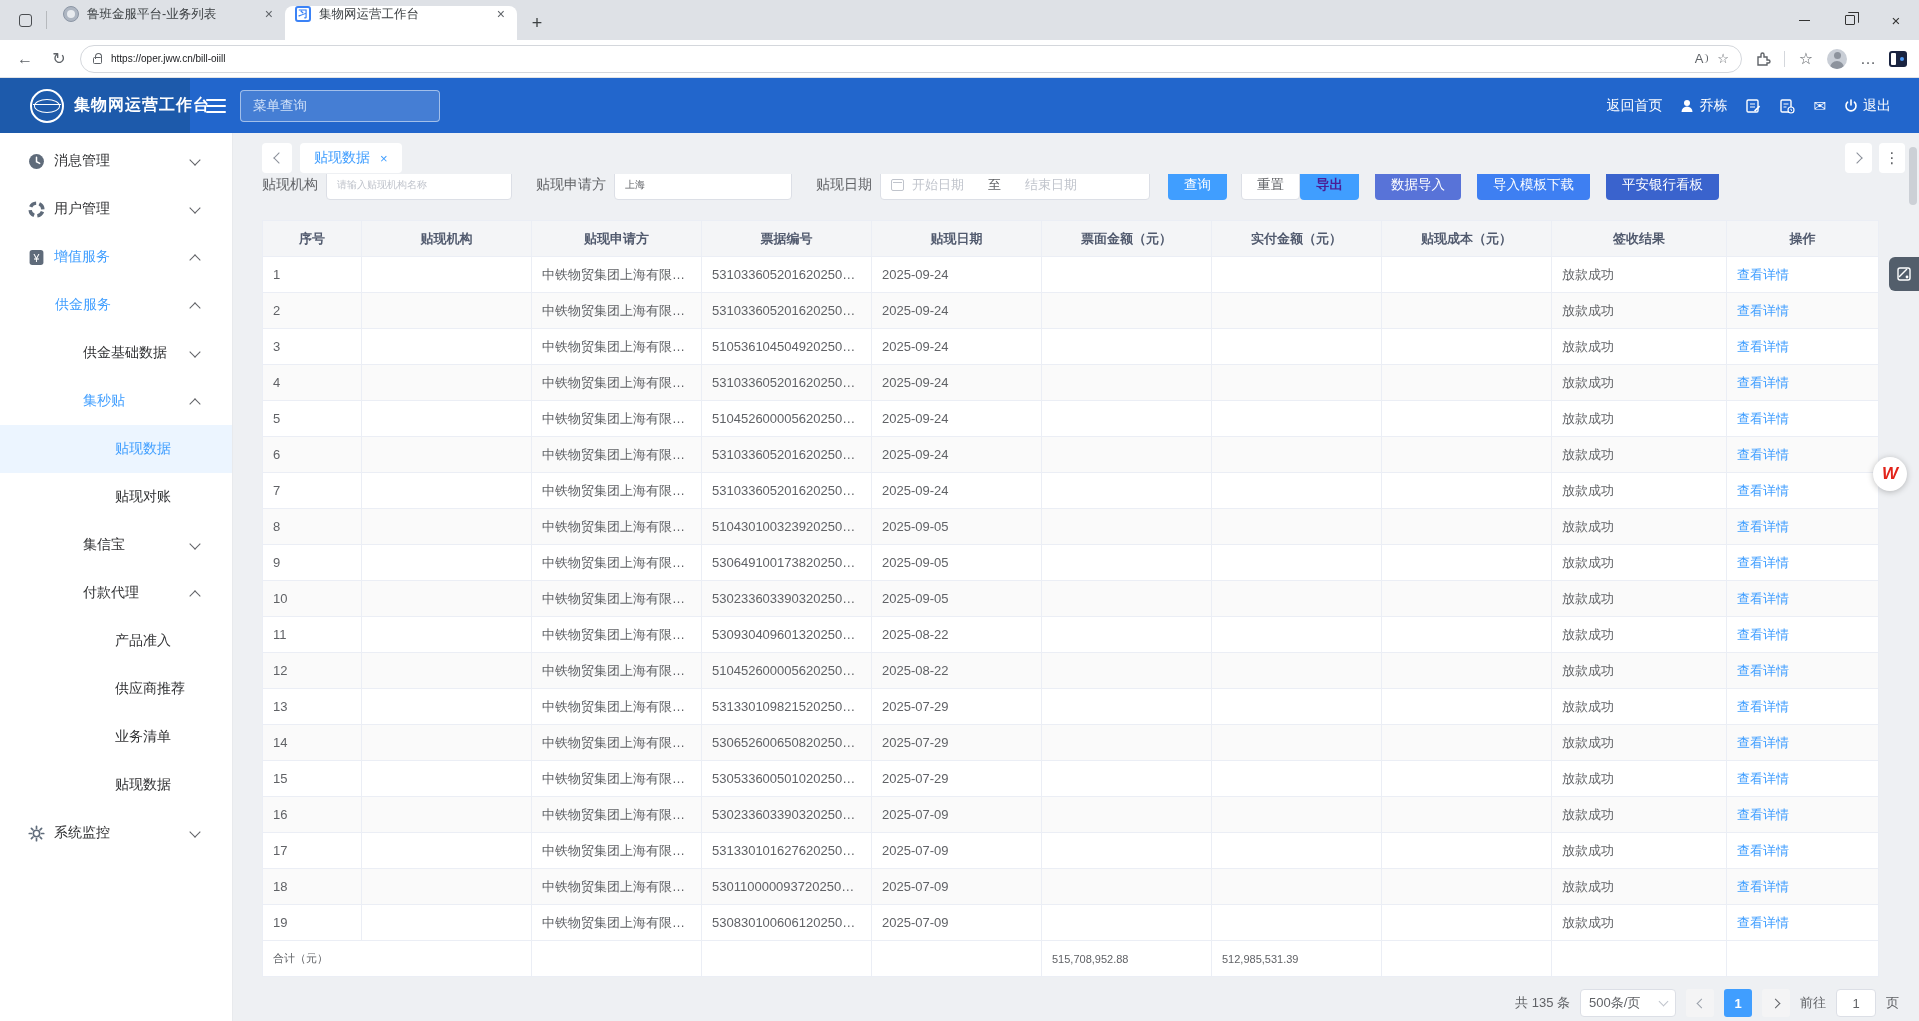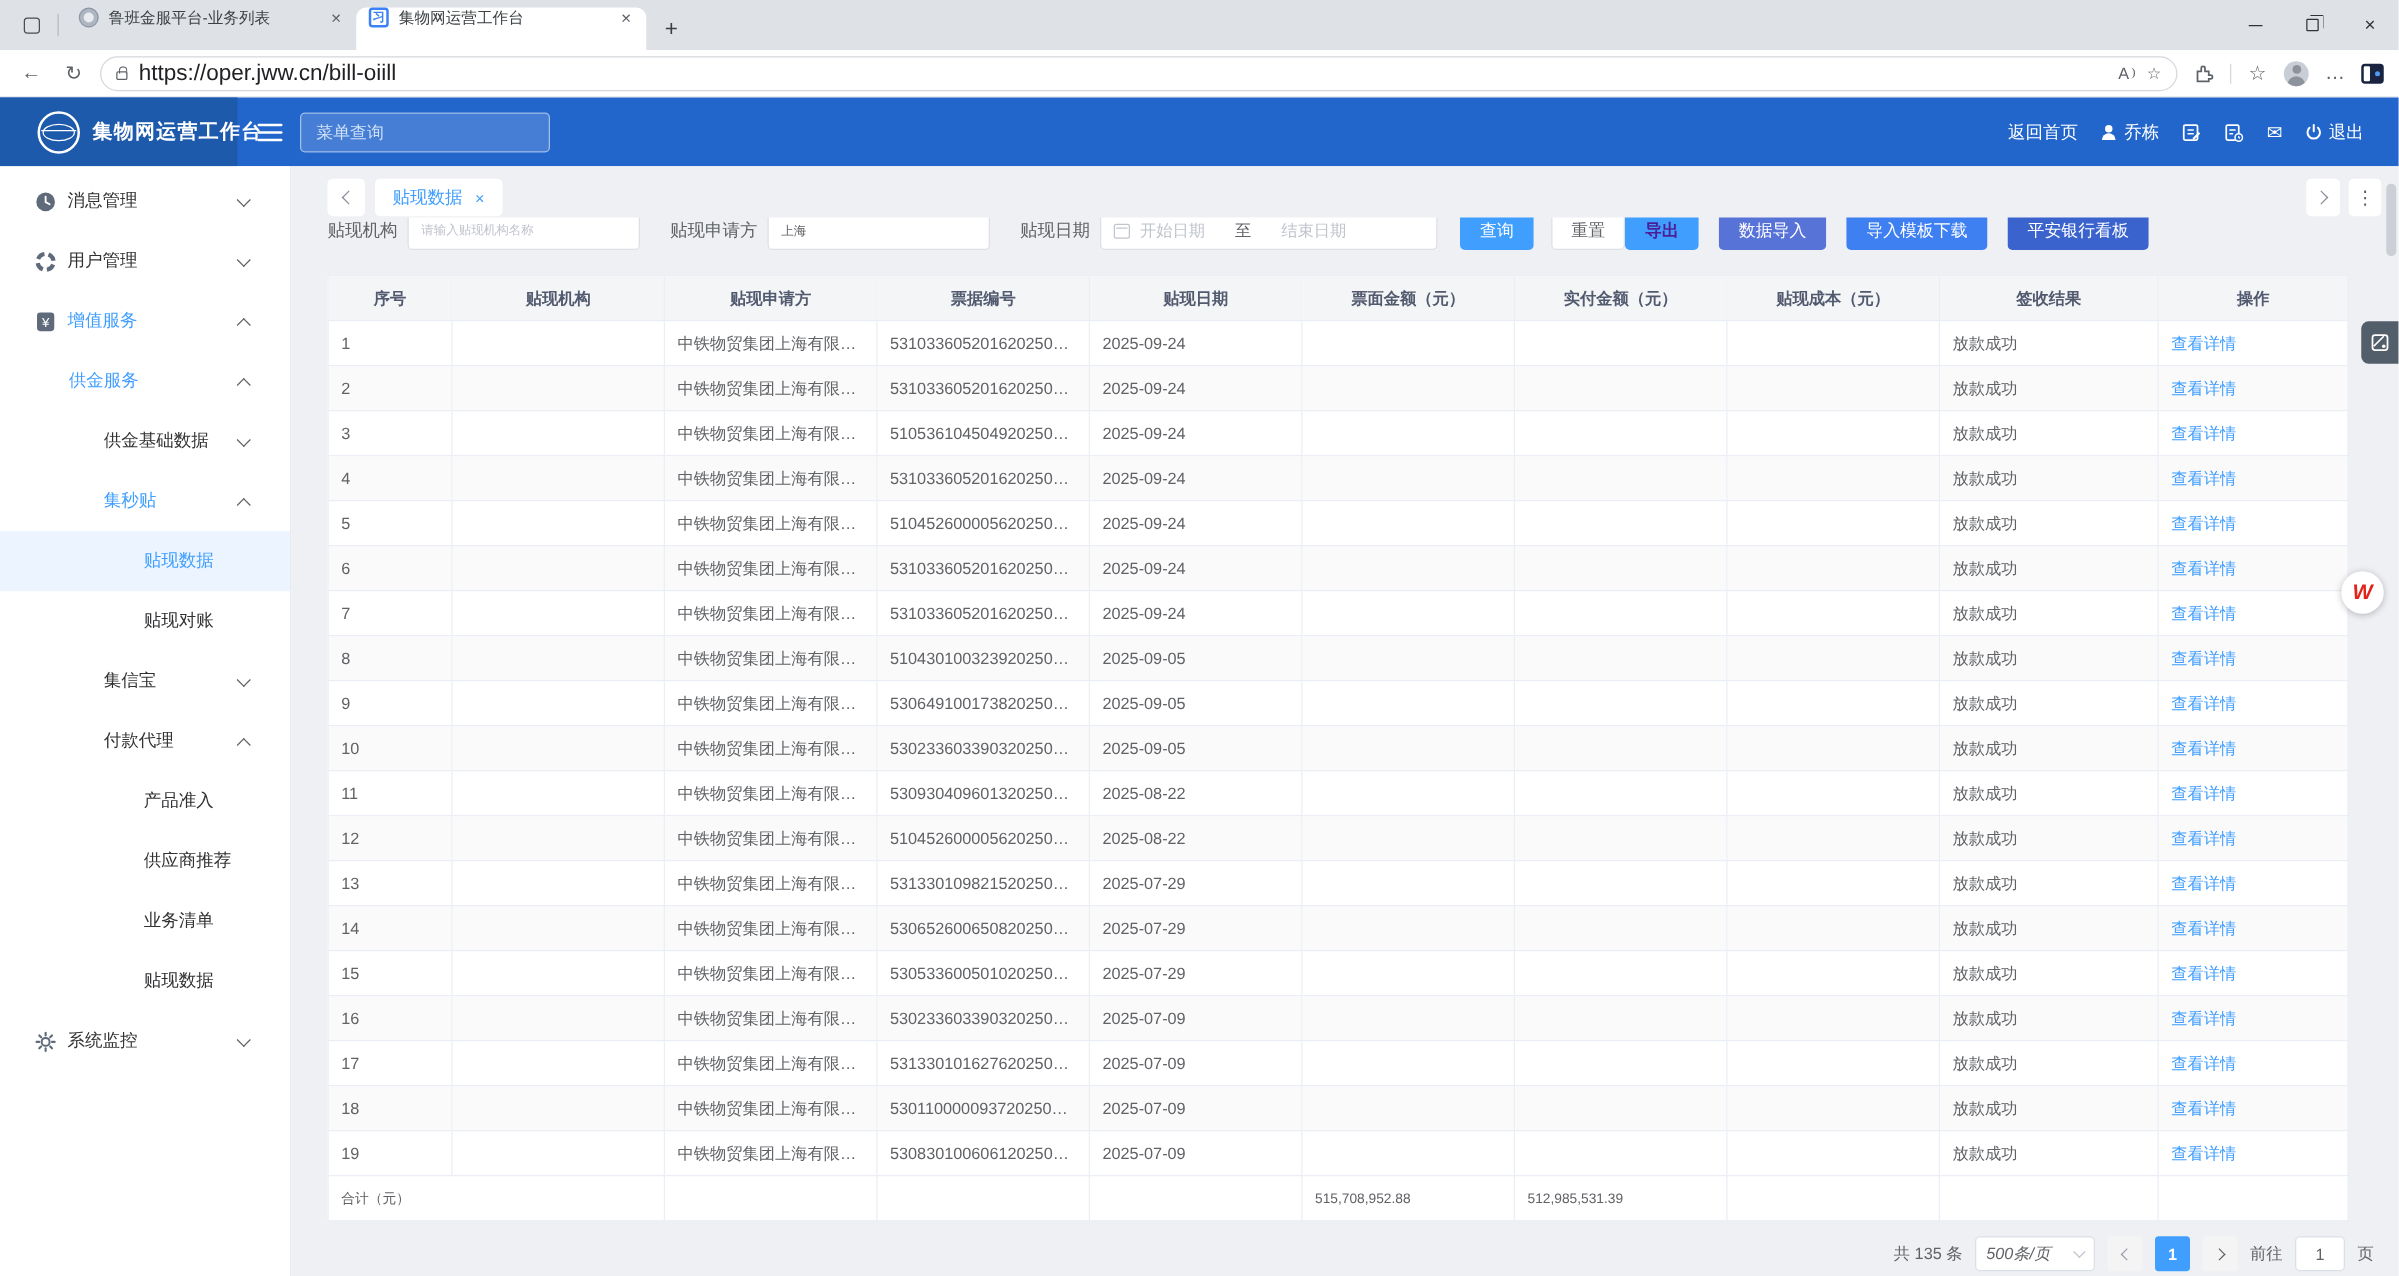--- a/index.html
+++ b/index.html
@@ -25,21 +25,21 @@
   .wc-min { width:11px; height:0; border-bottom:1.4px solid #333; display:block; }
   .wc-max { width:10px; height:10px; border:1.4px solid #333; border-radius:1px; position:relative; display:block; }
   .wc-max::after { content:""; position:absolute; left:2px; top:-4px; width:10px; height:10px; border:1.4px solid #333; border-left:none; border-bottom:none; border-radius:1px; }
 
   
   .toolbar { position:absolute; top:40px; left:0; right:0; height:38px; background:#fff; border-bottom:1px solid #e1e3e6; display:flex; align-items:center; padding:0 12px; gap:8px; }
   .nav-ic { width:26px; height:26px; display:flex; align-items:center; justify-content:center; font-size:16px; color:#5f6368; border-radius:50%; cursor:pointer; }
   .urlpill { flex:1; height:28px; border:1px solid #d4d7dc; border-radius:15px; background:#fff; display:flex; align-items:center; padding:0 12px; gap:9px; min-width:0; }
   .lock { width:9px; height:7px; border:1.5px solid #5f6368; border-radius:1.5px; position:relative; margin-top:4px; flex:0 0 9px; }
   .lock::before { content:""; position:absolute; left:0.5px; top:-5px; width:5px; height:5px; border:1.5px solid #5f6368; border-bottom:none; border-radius:4px 4px 0 0; }
-  .urltext { flex:1; font-size:18px; color:#202124; white-space:nowrap; overflow:hidden; }
+  .urltext { flex:1; font-size:10px; color:#202124; white-space:nowrap; overflow:hidden; }
   .pill-ic { font-size:13px; color:#5f6368; cursor:pointer; display:flex; align-items:center; gap:1px; }
   .arc { width:4px; height:9px; border-right:1.5px solid #5f6368; border-radius:0 5px 5px 0; display:inline-block; }
   .tool-sep { width:1px; height:16px; background:#d4d7dc; }
   .avatar { width:20px; height:20px; border-radius:50%; background:#c9ced6; position:relative; overflow:hidden; cursor:pointer; }
   .avatar::before { content:""; position:absolute; left:6.5px; top:3.5px; width:7px; height:7px; border-radius:50%; background:#8d939d; }
   .avatar::after { content:""; position:absolute; left:3px; top:12px; width:14px; height:10px; border-radius:7px 7px 0 0; background:#8d939d; }
   .edge-side { width:18px; height:16px; border-radius:3px; background:#1a2440; position:relative; cursor:pointer; }
   .edge-side::before { content:""; position:absolute; left:2px; top:2px; width:5px; height:12px; background:#fff; border-radius:1px; }
   .edge-side::after { content:""; position:absolute; right:3px; top:6px; width:4px; height:4px; border-radius:50%; background:#4e9af5; }
 
@@ -108,21 +108,21 @@
   th, td { border:1px solid #ebeef5; height:36px; font-size:13px; padding:0 10px; overflow:hidden; white-space:nowrap; text-overflow:ellipsis; }
   th { background:#f4f5f7; color:#515a6e; font-weight:bold; text-align:center; }
   td { color:#606266; text-align:left; }
   tbody tr:nth-child(even) td { background:#fafafa; }
   td.c-app, td.c-res, td.c-act { text-align:left; }
   .link { color:#409eff; cursor:pointer; text-decoration:none; }
   tr.totals td { background:#fff !important; font-size:11px; }
 
   
   .pag { position:absolute; top:856px; right:20px; display:flex; align-items:center; gap:10px; font-size:13px; color:#606266; }
-  .psel { width:96px; height:28px; border:1px solid #dcdfe6; border-radius:4px; background:#fff; display:flex; align-items:center; justify-content:space-between; padding:0 8px; cursor:pointer;font-style:italic; }
+  .psel { width:96px; height:28px; border:1px solid #dcdfe6; border-radius:4px; background:#fff; display:flex; align-items:center; justify-content:space-between; padding:0 8px; cursor:pointer; }
   .caret { width:7px; height:7px; border-right:1.4px solid #c0c4cc; border-bottom:1.4px solid #c0c4cc; transform:rotate(45deg); margin-top:-3px; }
   .pbtn { width:28px; height:28px; border-radius:3px; background:#f4f4f5; display:flex; align-items:center; justify-content:center; cursor:pointer; }
   .pbtn .chl { width:7px; height:7px; border-left:1.5px solid #9aa0aa; border-bottom:1.5px solid #9aa0aa; transform:rotate(45deg); margin-left:2px; }
   .pbtn .chr { width:7px; height:7px; border-right:1.5px solid #606266; border-top:1.5px solid #606266; transform:rotate(45deg); margin-right:2px; }
   .pbtn.cur { background:#409eff; color:#fff; font-weight:bold; }
   .goto-input { width:40px; height:28px; border:1px solid #dcdfe6; border-radius:4px; text-align:center; font-size:13px; color:#606266; outline:none; font-family:inherit; }
 
   
   .theme-fab { position:absolute; right:0; top:124px; width:30px; height:34px; background:rgba(31,45,61,.75); border-radius:6px 0 0 6px; display:flex; align-items:center; justify-content:center; cursor:pointer; }
   .wfab { position:absolute; right:12px; top:324px; width:34px; height:34px; background:#fff; border-radius:50%; box-shadow:0 1px 6px rgba(0,0,0,.25); color:#e2231a; font-weight:bold; font-style:italic; font-size:17px; display:flex; align-items:center; justify-content:center; cursor:pointer; }

